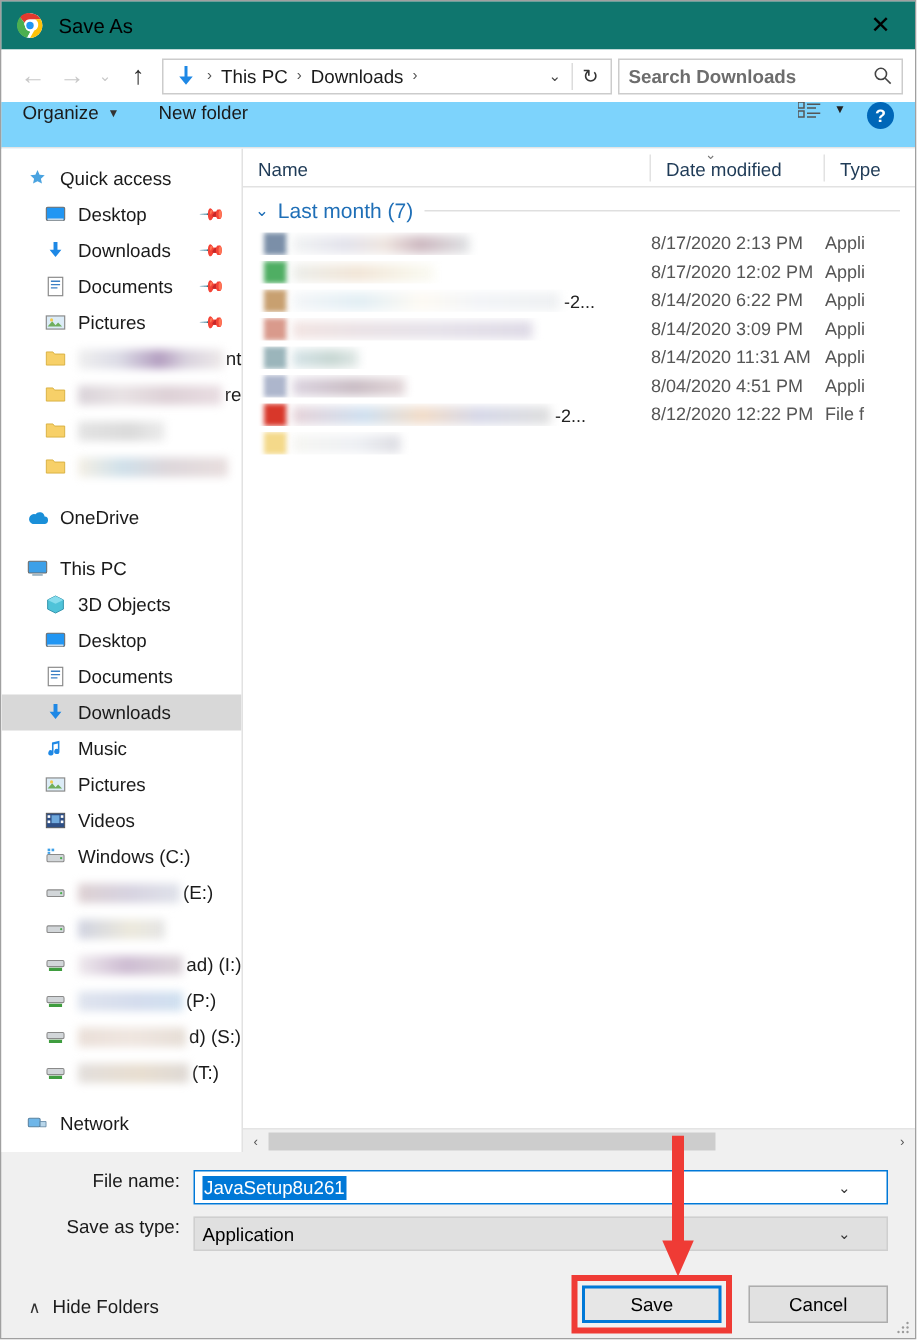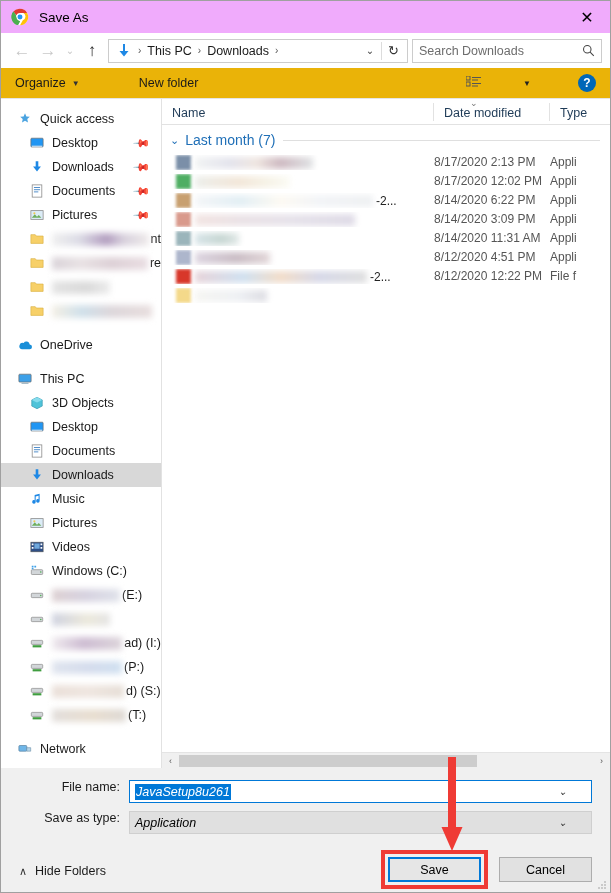--- a/index.html
+++ b/index.html
@@ -12,21 +12,21 @@
   .dialog {
     position: relative;
     width: 611px; height: 893px;
     background: #f0f0f0;
     border: 1px solid #a0a0a0;
     display: flex; flex-direction: column;
   }
 
   
   .titlebar {
-    height: 32px; background: #f0abfc;
+    height: 32px; background: #0f766e;
     display: flex; align-items: center;
     flex: 0 0 32px;
   }
   .chrome-icon { width: 18px; height: 18px; margin-left: 10px; flex: 0 0 18px; }
   .title-text {
     margin-left: 10px; font-size: 13.5px; color: #000;
   }
   .titlebar-spacer { flex: 1; }
   .close-btn {
     width: 46px; height: 32px;
@@ -57,32 +57,31 @@
     font-size: 12.5px; color: #1a1a1a; padding: 0 3px; white-space: nowrap;
   }
   .crumb-sep { font-size: 10px; color: #555; padding: 0 3px; }
   .crumb-fill { flex: 1; }
   .addr-chevron { font-size: 10px; color: #444; padding: 0 7px; }
   .addr-divider { width: 1px; height: 18px; background: #dcdcdc; }
   .refresh-btn { padding: 0 6px; font-size: 13px; color: #333; }
   .searchbox {
     width: 190px; height: 24px; background: #fff;
     border: 1px solid #cccccc; margin-left: 4px;
-    display: flex; align-items: center; padding: 0 6px;
+    display: flex; align-items: center; padding: 0 6px; font-weight: bold;
   }
   .search-placeholder { flex: 1; font-size: 12.5px; color: #6d6d6d; }
   .search-icon { width: 13px; height: 13px; }
 
   
   .cmdbar {
-    height: 31px; background: #eab308;
+    height: 31px; background: #7dd3fc;
     border-bottom: 1px solid #e5e5e5;
-    display: flex; align-items: center; padding: 0 14px;
+    display: flex; align-items: flex-start; padding: 0 14px;
     flex: 0 0 31px;
-    gap: 33px;
   }
   .cmd-item {
     font-size: 12.5px; color: #1a1a1a; margin-right: 26px;
     display: flex; align-items: center;
   }
   .cmd-caret { font-size: 8px; margin-left: 6px; color: #333; }
   .cmd-spacer { flex: 1; }
   .view-icon { width: 15px; height: 14px; }
   .view-caret { font-size: 8px; margin: 0 14px 0 9px; color: #222; }
   .help-btn {
@@ -194,21 +193,20 @@
     padding: 12px 18px 0 18px;
   }
   .field-row { display: flex; align-items: flex-start; margin-bottom: 8px; }
   .field-label {
     width: 110px; flex: 0 0 110px; text-align: right; padding-right: 9px;
     font-size: 12.5px; color: #1a1a1a;
   }
   .combo {
     flex: 1; height: 23px; display: flex; align-items: center;
     padding: 0 20px 0 5px;
-    font-style: italic;
   }
   .combo.filename { background: #fff; border: 1px solid #0078d7; }
   .combo.filetype { background: #e0e0e0; border: 1px solid #cfcfcf; }
   .combo-val { flex: 1; font-size: 12.5px; color: #000; }
   .combo-val.sel { background: #0078d7; color: #fff; flex: 0 0 auto; padding: 1px 1px; }
   .combo-caret { font-size: 10px; color: #333; padding-right: 4px; }
 
   .btnrow {
     position: absolute; left: 0; right: 18px; bottom: 10px;
     display: flex; justify-content: flex-end; align-items: center;
@@ -651,21 +649,21 @@
           </div>
           <div class="fdate">8/14/2020 11:31 AM</div>
           <div class="ftype">Appli</div>
         </div>
 
         <div class="frow">
           <div class="fname-cell">
             <span class="ficon" style="background:#adb6cc"></span>
             <span class="fname-blur" style="width:75px;background:linear-gradient(90deg,#dcd4e0,#c9bcc4 55%,#e2d6d8)"></span>
           </div>
-          <div class="fdate">8/12/2020 4:51 PM</div>
+          <div class="fdate">8/04/2020 4:51 PM</div>
           <div class="ftype">Appli</div>
         </div>
 
         <div class="frow">
           <div class="fname-cell">
             <span class="ficon" style="background:#d8372a"></span>
             <span class="fname-blur" style="width:172px;background:linear-gradient(90deg,#e6d2d8,#cfe0f0 28%,#f2dcc8 50%,#d6d8e8 72%,#dedede)"></span>
             <span class="fname-suffix">-2...</span>
           </div>
           <div class="fdate">8/12/2020 12:22 PM</div>

